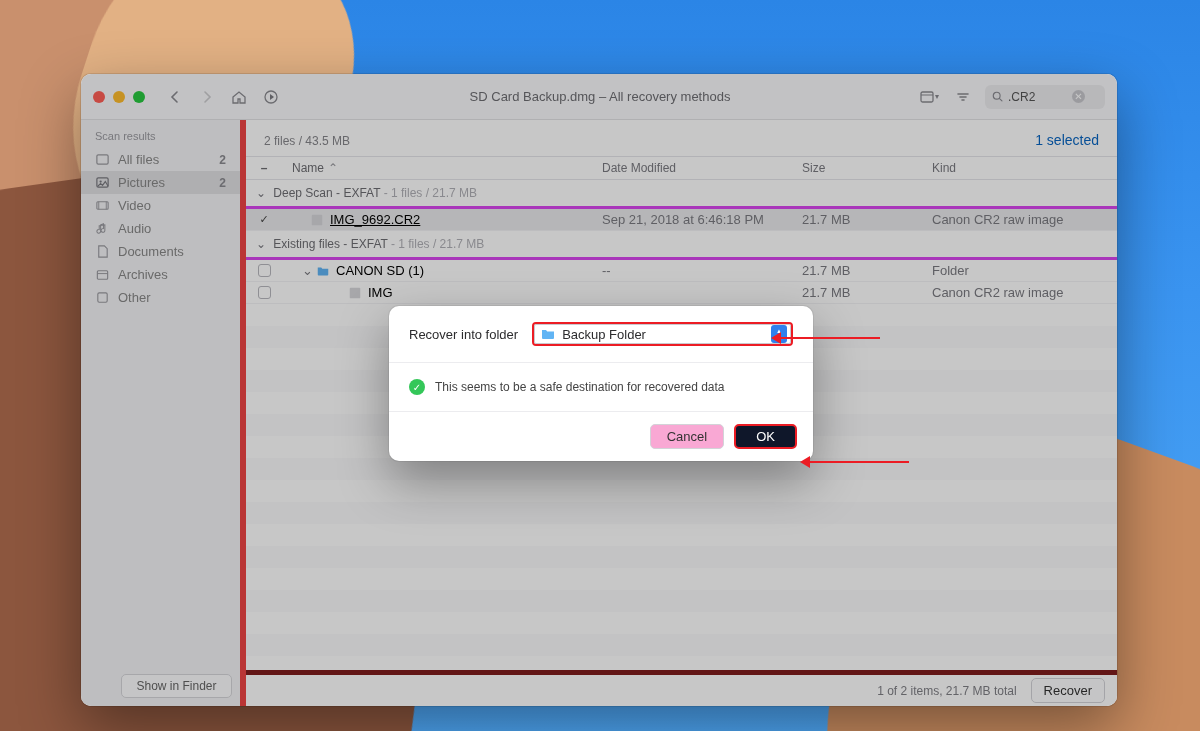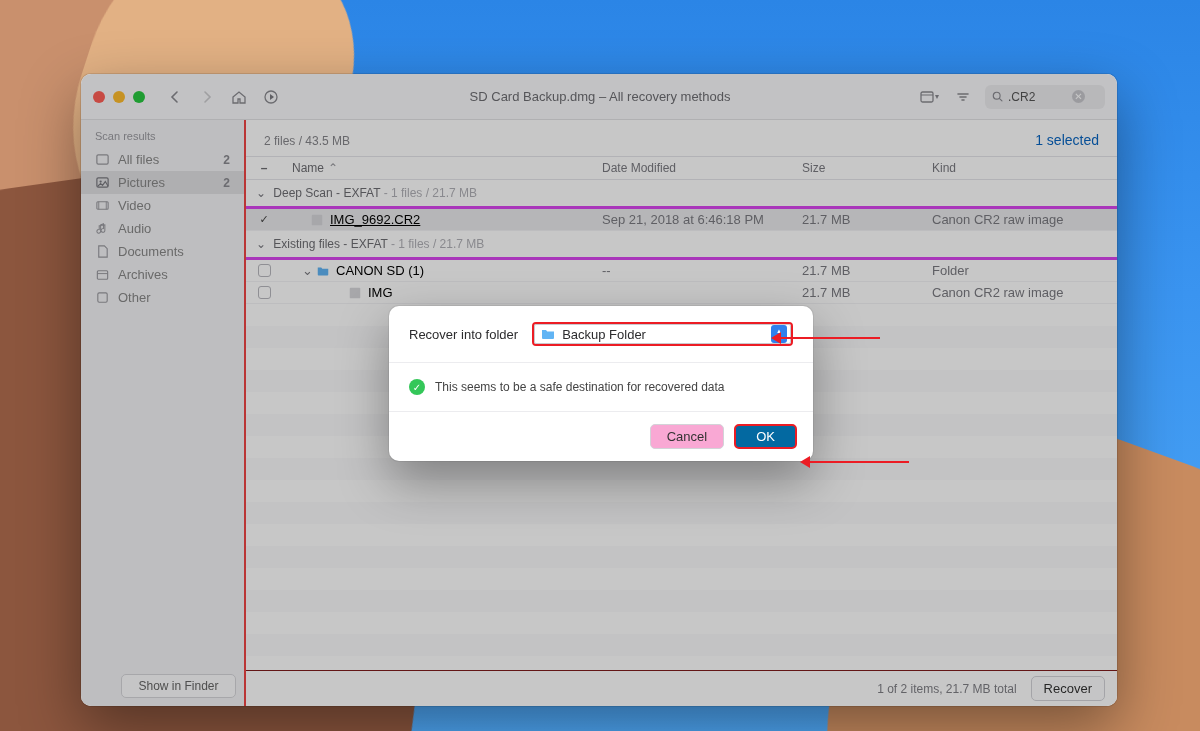--- a/index.html
+++ b/index.html
@@ -44,21 +44,21 @@
   .tbtn { width:24px; height:22px; color:#7a7a80; display:flex;align-items:center;justify-content:center; border-radius:5px;}
   .tbtn svg{width:16px;height:16px;display:block;}
   .title { flex:1; text-align:center; font-size:13px; color:#6e6e73; font-weight:400;}
   .right-tools{display:flex;align-items:center;gap:10px;}
   .search { display:flex; align-items:center; gap:4px; background:#ececef; border-radius:6px; padding:2px 6px; height:24px; min-width:120px;}
   .search input{border:none;background:transparent;font-size:12px;color:#555;width:60px;outline:none;}
   .clear-x{width:13px;height:13px;border-radius:50%;background:#c7c7cc;color:#fff;display:flex;align-items:center;justify-content:center;font-size:10px;}
 
   
   .body{display:flex; height:calc(100% - 46px);}
-  .sidebar{width:165px; background:#f4f4f6; border-right:2px solid #ef4444; padding:10px 0 0 0; display:flex; flex-direction:column;justify-content:space-between;}
+  .sidebar{width:165px; background:#f4f4f6; border-right:6px solid #ef4444; padding:10px 0 0 0; display:flex; flex-direction:column;justify-content:space-between;}
   .sb-header{font-size:11px;color:#9a9aa0;padding:0 14px 6px;}
   .sb-item{display:flex;align-items:center;justify-content:space-between;padding:4px 14px;font-size:13px;color:#888;}
   .sb-item.active{background:#e0e0e3;}
   .sb-item .l{display:flex;align-items:center;gap:8px;}
   .sb-item svg{width:15px;height:15px;}
   .sb-count{font-size:12px;color:#8b8b91;font-weight:600;}
   .sb-foot{margin-top:auto;padding:8px;}
   .show-finder{border:1px solid #d6d6da;background:#fdfdfe;border-radius:5px;font-size:12px;color:#666;text-align:center;padding:4px 0;margin-left:32px;}
 
   .main{flex:1;display:flex;flex-direction:column;background:#fff;}
@@ -82,21 +82,21 @@
   .tri{display:inline-block;width:10px;text-align:center;color:#7a7a80;margin-right:4px;}
 
   .c-name{flex:0 0 320px;display:flex;align-items:center;}
   .c-date{flex:0 0 200px;color:#7a7a80;}
   .c-size{flex:0 0 130px;color:#7a7a80;}
   .c-kind{flex:1;color:#7a7a80;}
   .sort-ic{margin-left:4px;color:#9a9aa0;}
 
   .stripes{flex:1;background:repeating-linear-gradient(#fff,#fff 22px,#fafafc 22px,#fafafc 44px);}
 
-  .statusbar{height:36px;border-top:1px solid #7f1d1d;display:flex;align-items:center;justify-content:flex-end;padding:0 12px;gap:14px;font-size:12px;color:#7f7f85;}
+  .statusbar{height:36px;border-top:5px solid #7f1d1d;display:flex;align-items:center;justify-content:flex-end;padding:0 12px;gap:14px;font-size:12px;color:#7f7f85;}
   .recover-btn{border:1px solid #d3d3d8;background:#fdfdfe;border-radius:5px;font-size:13px;color:#333;padding:4px 12px;}
 
   
   .modal{
     position:absolute; left:389px; top:306px; width:424px;
     background:#fff; border-radius:10px;
     box-shadow:0 20px 50px rgba(0,0,0,0.35), 0 0 0 1px rgba(0,0,0,0.06);
     z-index:10; font-size:13px; color:#2c2c2e;
   }
   .modal .sec{padding:16px 20px;}
@@ -110,21 +110,21 @@
   .folder-select .fs-label{flex:1;font-size:13px;}
   .folder-select .fs-ic{width:16px;height:16px;color:#4aa0e8;margin-right:6px;}
   .fs-btn{width:16px;height:18px;border-radius:3px;background:#2f80ed;color:#fff;display:flex;flex-direction:column;align-items:center;justify-content:center;}
   .fs-btn::before{content:"▲";font-size:6px;line-height:6px;}
   .fs-btn::after{content:"▼";font-size:6px;line-height:6px;}
   .divider{height:1px;background:#eceCEf;}
   .safe{display:flex;align-items:center;gap:10px;font-size:12px;color:#444;}
   .safe .ok{width:16px;height:16px;border-radius:50%;background:#34c759;color:#fff;display:flex;align-items:center;justify-content:center;font-size:10px;}
   .actions{display:flex;justify-content:flex-end;gap:10px;padding:12px 16px;}
   .btn{border-radius:5px;font-size:13px;padding:4px 16px;border:1px solid #d3d3d8;background:#f9a8d4;color:#333;}
-  .btn.ok{background:#0369a1;color:#fff;border:2.5px solid #ec1c24; padding:3px 20px;}
+  .btn.ok{background:#0f172a;color:#fff;border:2.5px solid #ec1c24; padding:3px 20px;}
 
   
   .arrow{position:absolute;height:2px;background:#ec1c24;z-index:11;}
   .arrow::before{content:"";position:absolute;left:-10px;top:-5px;border:6px solid transparent;border-right:10px solid #ec1c24;}
 
   svg{fill:currentColor;}
 </style>
 </head>
 <body>
 

